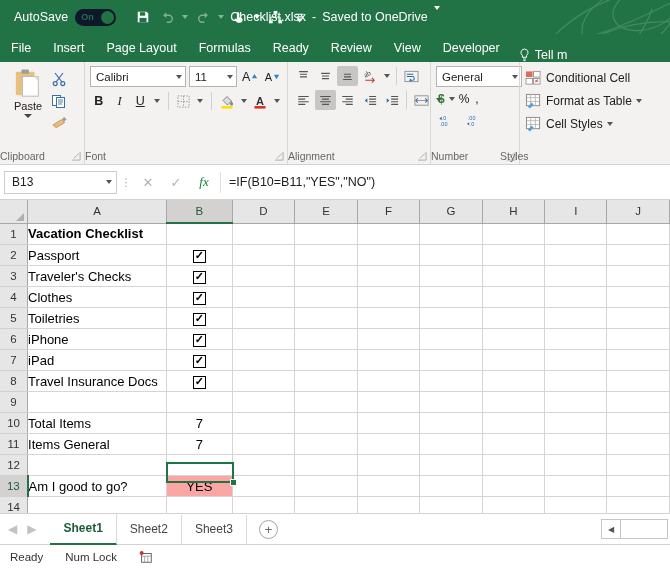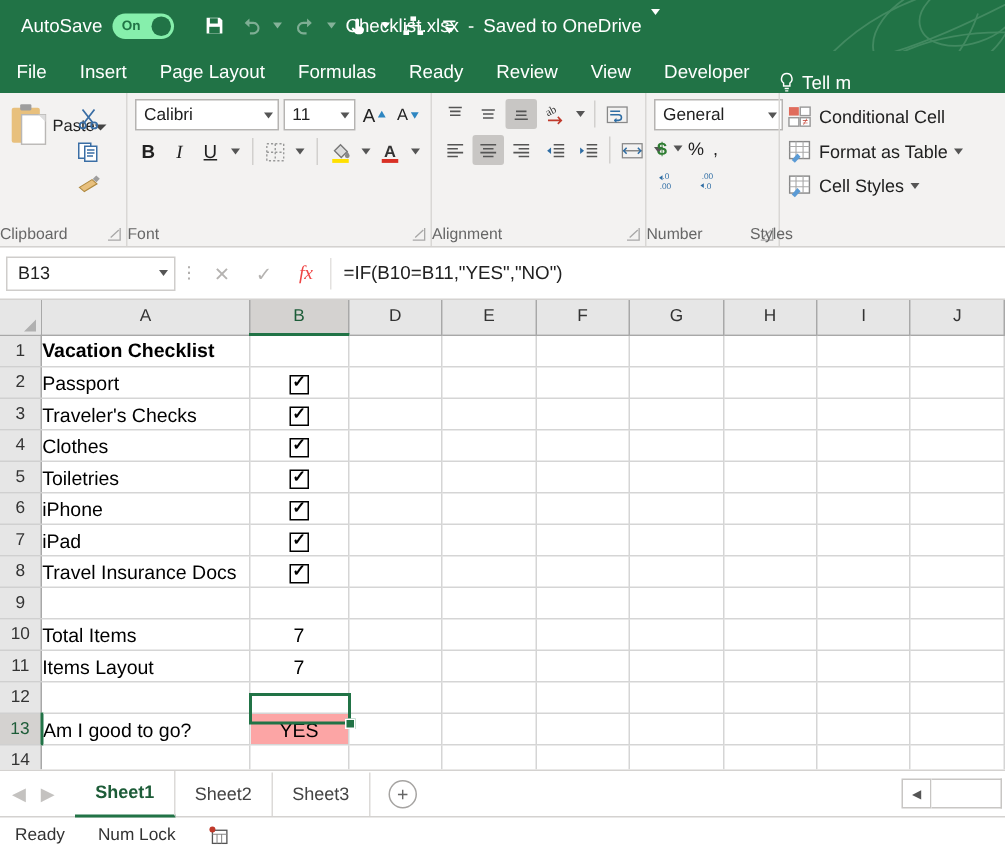--- a/index.html
+++ b/index.html
@@ -14,21 +14,21 @@
 
   
   .titlebar{
     position:relative;height:34px;background:#217346;
     display:flex;align-items:center;overflow:hidden;
   }
   .swirl{position:absolute;right:-10px;top:-26px;width:160px;height:110px;opacity:.30;pointer-events:none;}
   .qat-autosave{display:flex;align-items:center;margin-left:14px;z-index:2;}
   .qat-autosave .lbl{color:#fff;font-size:12.5px;margin-right:7px;}
   .toggle{
-    width:41px;height:17px;border-radius:9px;background:#86efac;
+    width:41px;height:17px;border-radius:9px;background:#0f172a;
     display:flex;align-items:center;position:relative;
   }
   .toggle .t-txt{font-size:9px;color:#217346;font-weight:bold;margin-left:6px;}
   .toggle .knob{position:absolute;right:2px;top:2px;width:13px;height:13px;border-radius:50%;background:#217346;}
   .qat{display:flex;align-items:center;margin-left:16px;z-index:2;gap:2px;}
   .qbtn{
     width:22px;height:22px;display:flex;align-items:center;justify-content:center;
     color:#fff;cursor:default;
   }
   .qbtn.dim{opacity:.42;}
@@ -57,21 +57,21 @@
   .group + .group{border-left:1px solid #d9d7d5;}
   .glabel{
     position:absolute;bottom:2px;left:0;right:0;text-align:left;
     font-size:10.5px;color:#666;
   }
   .gbody{flex:1;display:flex;align-items:flex-start;padding:4px 5px 0 5px;}
   .dlauncher{position:absolute;right:3px;bottom:3px;width:9px;height:9px;opacity:.6;}
 
   
   .g-clip{width:84px;}
-  .paste{width:46px;display:flex;align-items:center;padding-top:2px;}
+  .paste{width:46px;display:flex;flex-direction:column;align-items:center;padding-top:2px;}
   .paste .ptxt{font-size:11px;margin-top:1px;}
   .paste .pcar{width:0;height:0;margin-top:2px;border-left:4px solid transparent;border-right:4px solid transparent;border-top:4px solid #444;}
   .clipcol{display:flex;flex-direction:column;gap:2px;padding-top:3px;}
   .cliprow{display:flex;align-items:center;gap:2px;height:20px;}
 
   
   .g-font{width:202px;}
   .fontcol{display:flex;flex-direction:column;gap:4px;width:100%;}
   .frow{display:flex;align-items:center;gap:3px;}
   .fcombo{
@@ -106,21 +106,21 @@
 
   
   .fbar{height:34px;background:#fff;border-bottom:1px solid #d4d2d0;display:flex;align-items:center;padding:0 4px;gap:3px;}
   .namebox{
     width:100px;height:21px;border:1px solid #cfcdcb;background:#fff;
     display:flex;align-items:center;justify-content:space-between;padding:0 4px 0 7px;font-size:12px;
   }
   .fbdots{width:12px;text-align:center;color:#a6a4a2;font-size:11px;letter-spacing:0;line-height:8px;}
   .fbtns{display:flex;align-items:center;gap:2px;}
   .fbb{width:26px;height:21px;display:flex;align-items:center;justify-content:center;color:#b5b3b1;font-size:13px;}
-  .fbb.fx{color:#ef4444;font-style:italic;font-family:"Liberation Serif",serif;font-size:13px;}
+  .fbb.fx{color:#15803d;font-style:italic;font-family:"Liberation Serif",serif;font-size:13px;}
   .finput{flex:1;height:21px;display:flex;align-items:center;padding-left:8px;border-left:1px solid #e3e1df;font-size:12.5px;}
 
   
   .gridwrap{position:relative;height:313px;background:#fff;overflow:hidden;}
   .gridtable{border-collapse:collapse;table-layout:fixed;}
   .gridtable td,.gridtable th{padding:0;margin:0;}
   .corner{
     width:27px;height:22px;background:#e6e6e6;border-right:1px solid #a8a8a8;border-bottom:1px solid #a8a8a8;
     position:relative;
   }
@@ -753,21 +753,21 @@
             <td class="cell"></td>
           <td class="cell"></td>
             <td class="cell"></td>
           <td class="cell"></td>
             <td class="cell"></td>
           <td class="cell"></td>
         </tr>
 
         <tr>
           <td class="rowh">11</td>
-          <td class="cell">Items Layout</td>
+          <td class="cell">Items General</td>
           <td class="cell ctr">7</td>
           <td class="cell"></td>
             <td class="cell"></td>
           <td class="cell"></td>
             <td class="cell"></td>
           <td class="cell"></td>
             <td class="cell"></td>
           <td class="cell"></td>
         </tr>
 

